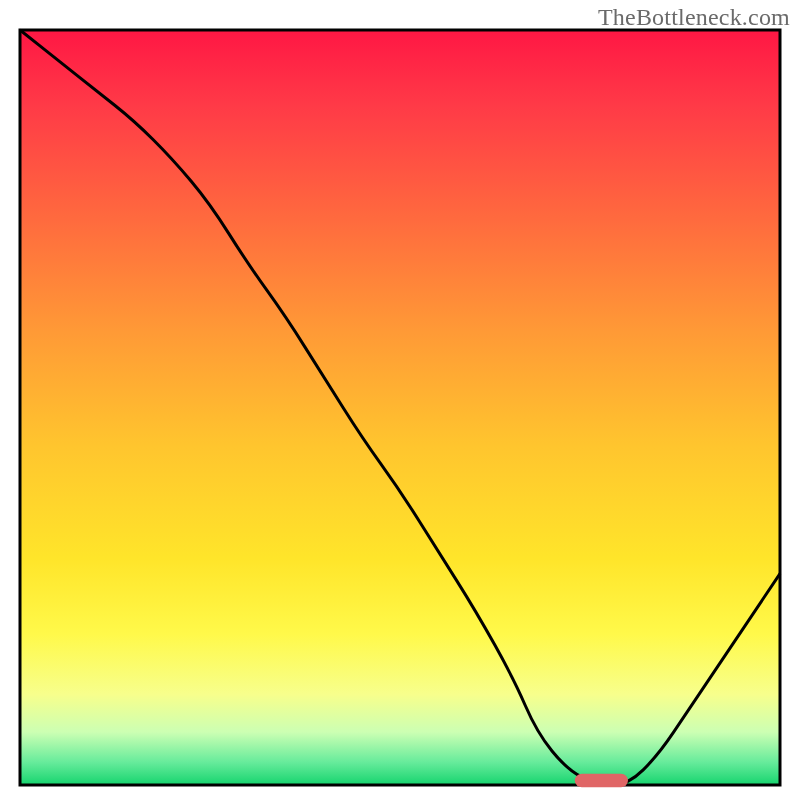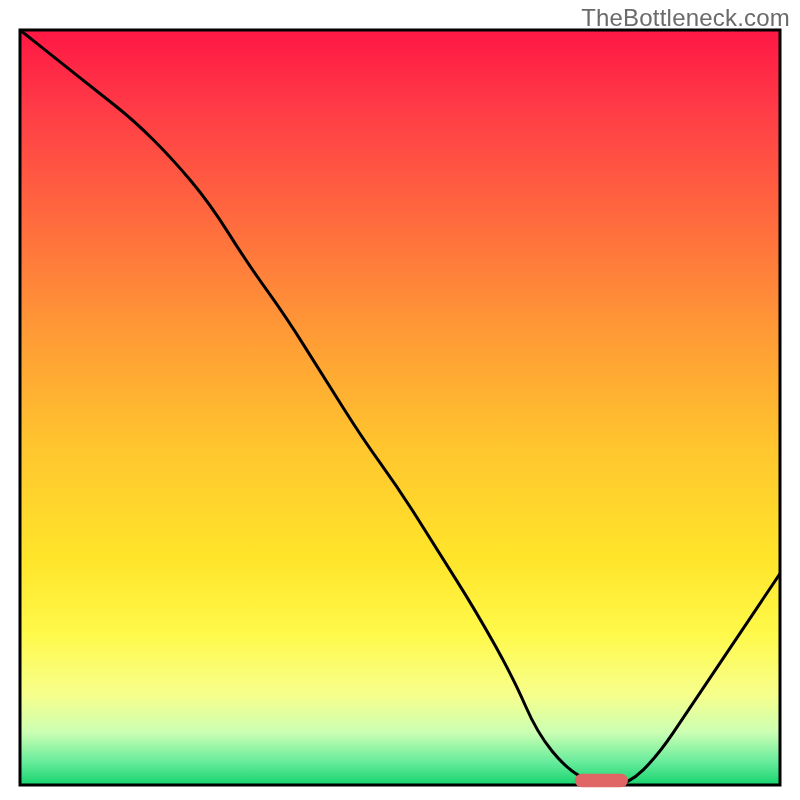--- a/index.html
+++ b/index.html
@@ -7,20 +7,21 @@
     padding: 0;
     width: 800px;
     height: 800px;
     background: #ffffff;
     font-family: Arial, Helvetica, sans-serif;
   }
   .container {
     position: relative;
     width: 800px;
     height: 800px;
+    font-family: Liberation Serif, serif;
   }
   .watermark {
     position: absolute;
     top: 4px;
     right: 10px;
     color: #6a6a6a;
     font-size: 24px;
     font-weight: 500;
     letter-spacing: 0.2px;
     z-index: 10;

